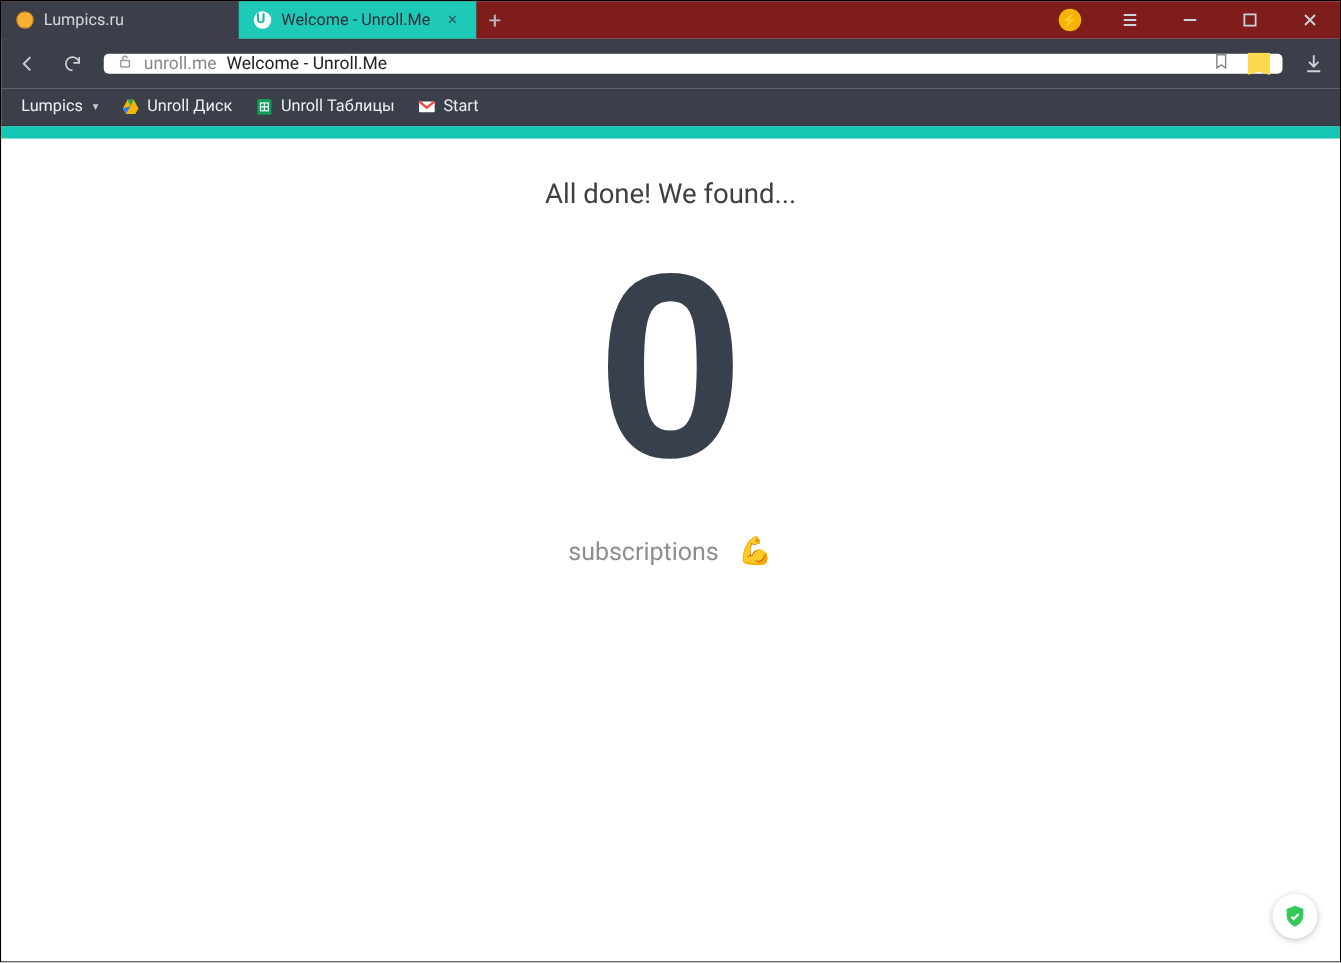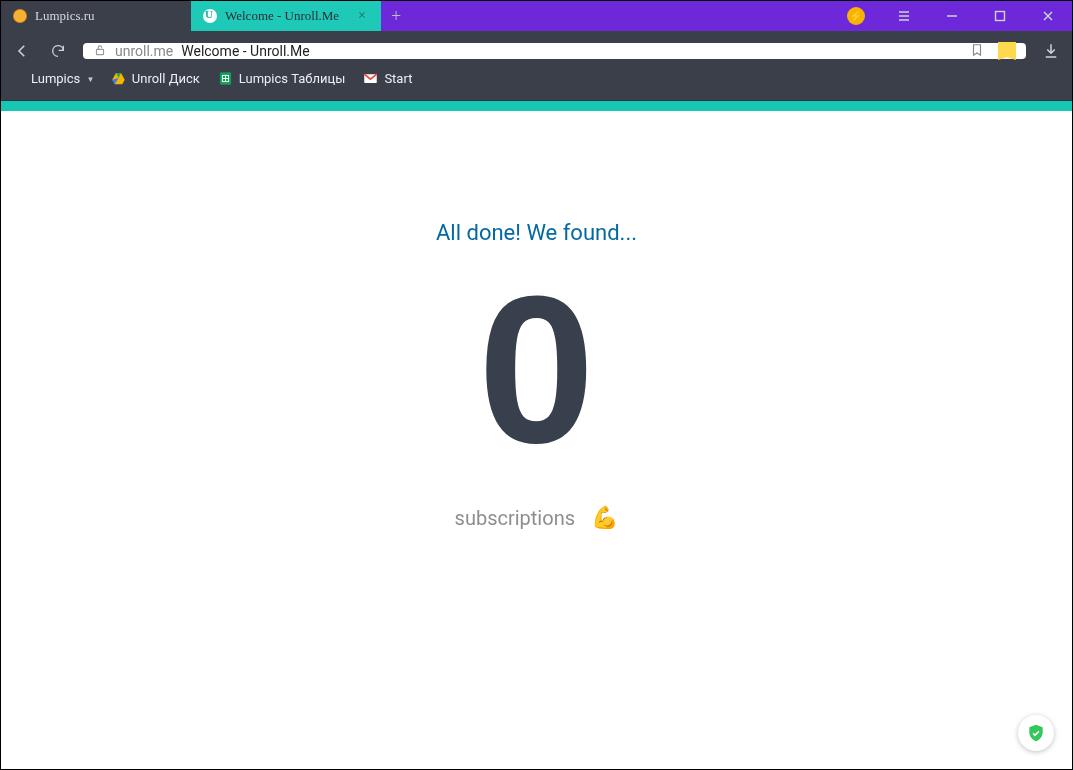--- a/index.html
+++ b/index.html
@@ -3,21 +3,21 @@
 <meta charset="utf-8">
 <style>
   * { margin:0; padding:0; box-sizing:border-box; }
   body {
     width:1073px; height:770px;
     font-family: -apple-system, BlinkMacSystemFont, "Segoe UI", Roboto, Arial, sans-serif;
     background:#fff; overflow:hidden; position:relative;
   }
   .window { width:1073px; height:770px; position:relative; border:1px solid #000; background:#fff;}
   
-  .titlebar { height:30px; background:#6d28d9; display:flex; align-items:stretch; color:#d6d8dc; font-size:13px;font-family:Liberation Serif, serif;}
+  .titlebar { height:30px; background:#7f1d1d; display:flex; align-items:stretch; color:#d6d8dc; font-size:13px;}
   .tabs { display:flex; align-items:stretch; flex:1; }
   .tab { display:flex; align-items:center; gap:8px; padding:0 12px; height:30px; min-width:190px; max-width:200px; cursor:default;}
   .tab .favicon { width:14px; height:14px; display:inline-block; border-radius:50%;}
   .tab.inactive { background:#3a3f4a; }
   .tab.active { background:#1fc9b7; color:#2a2f38; }
   .tab .close { margin-left:auto; width:14px; height:14px; display:flex; align-items:center; justify-content:center; font-size:14px; opacity:.7;}
   .newtab { width:30px; display:flex; align-items:center; justify-content:center; font-size:18px; color:#b7bbc3;}
   .wcontrols { display:flex; align-items:center; gap:0; }
   .wbtn { width:48px; height:30px; display:flex; align-items:center; justify-content:center; color:#cfd2d8;}
   .wbtn svg { width:12px; height:12px; }
@@ -27,29 +27,29 @@
   .addrrow { height:40px; background:#3a3f4a; display:flex; align-items:center; padding:0 10px; gap:14px;}
   .navicon { width:22px; height:22px; display:flex; align-items:center; justify-content:center; color:#cfd2d8;}
   .addrbar { flex:1; height:16px; background:#fff; border-radius:4px; display:flex; align-items:center; padding:0 10px; gap:8px; font-size:14px; color:#333;}
   .addrbar .lock { color:#888; font-size:13px;}
   .addrbar .host { color:#888;}
   .addrbar .title { color:#222;}
   .addrbar .bmk { margin-left:auto; color:#888;}
   .addrbar .ybtn { width:18px; height:18px; background:#ffd94d; clip-path: polygon(0 0,100% 0,100% 100%,50% 85%,0 100%); margin-left:6px;}
   .dlicon { width:22px; height:22px; display:flex; align-items:center; justify-content:center; color:#cfd2d8;}
   
-  .bmbar { height:30px; background:#3a3f4a; display:flex; align-items:flex-start; padding:0 30px; gap:18px; font-size:13px; color:#eceef2; border-bottom:1px solid #2f343d;}
+  .bmbar { height:30px; background:#3a3f4a; display:flex; align-items:center; padding:0 16px; gap:18px; font-size:13px; color:#eceef2; border-bottom:1px solid #2f343d;}
   .bmitem { display:flex; align-items:center; gap:6px;}
   .bmitem .bicon { width:15px; height:15px; display:inline-block;}
   .tri::after { content:"▾"; font-size:9px; margin-left:2px; opacity:.8;}
   
   .brandstrip { height:10px; background:#16c7b4; }
   
   .content { position:relative; height:calc(770px - 30px - 40px - 30px - 10px - 2px); background:#fff; display:flex; flex-direction:column; align-items:center; }
-  .headline { margin-top:109px; color:#0369a1; font-size:22px; }
+  .headline { margin-top:32px; color:#404040; font-size:22px; }
   .bignum { margin-top:20px; color:#37404c; font-size:210px; font-weight:700; line-height:1; font-family: Arial, Helvetica, sans-serif;}
   .subline { margin-top:30px; color:#8e8e8e; font-size:20px; display:flex; align-items:center; gap:16px;}
   .muscle { font-size:22px; }
   .cta { margin-top:110px; background:#5baac6; color:#fff; font-weight:700; font-size:15px; padding:18px 58px; border:none; cursor:pointer;}
   .shield { position:absolute; right:18px; bottom:18px; width:36px; height:36px; border-radius:50%; background:#fff; box-shadow:0 1px 5px rgba(0,0,0,.25); display:flex; align-items:center; justify-content:center;}
   .shield svg { width:20px; height:20px; }
   .favicon-lumpics { background: radial-gradient(circle at 50% 50%, #f7b030 0 60%, #d88e1e 60% 100%);}
   .favicon-unroll { background:#fff; border-radius:2px; position:relative;}
   .favicon-unroll::after{content:"U";position:absolute;left:2px;top:-1px;font-size:11px;font-weight:700;color:#14b7a6;}
 </style>
@@ -148,21 +148,21 @@
       <span>Unroll Диск</span>
     </div>
     <div class="bmitem">
       <span class="bicon">
         <svg viewBox="0 0 24 24" width="15" height="15">
             <rect x="3" y="2" width="18" height="20" rx="2" fill="#0f9d58"></rect>
             <rect x="7" y="7" width="10" height="10" fill="none" stroke="#fff" stroke-width="1.5"></rect>
             <path d="M12 7v10M7 12h10" stroke="#fff" stroke-width="1.5"></path>
           </svg>
       </span>
-      <span>Lumpics Таблицы</span>
+      <span>Unroll Таблицы</span>
     </div>
     <div class="bmitem">
       <span class="bicon">
         <svg viewBox="0 0 24 24" width="15" height="15">
             <rect x="2" y="5" width="20" height="14" rx="1" fill="#fff"></rect>
             <path d="M2 5l10 8 10-8" fill="none" stroke="#e74c3c" stroke-width="3"></path>
           </svg>
       </span>
       <span>Start</span>
     </div>

